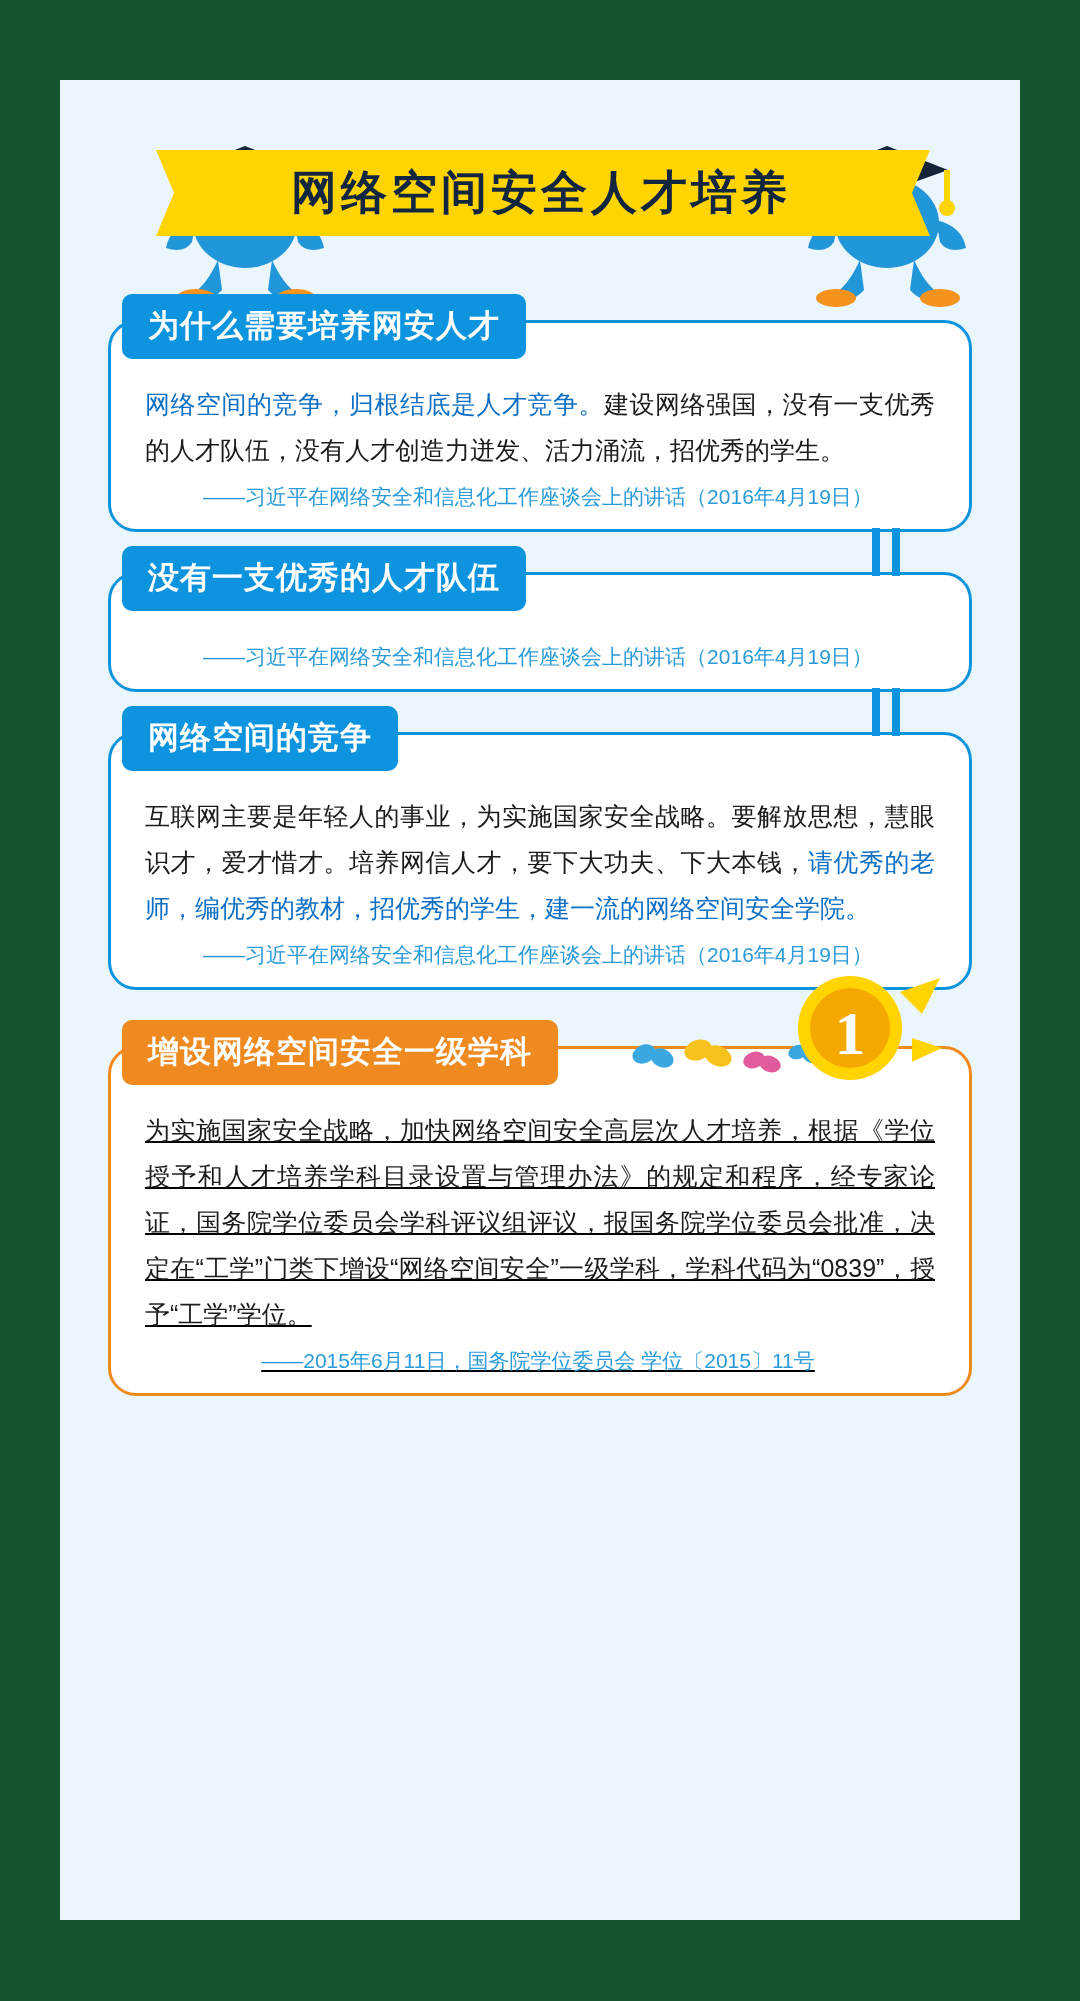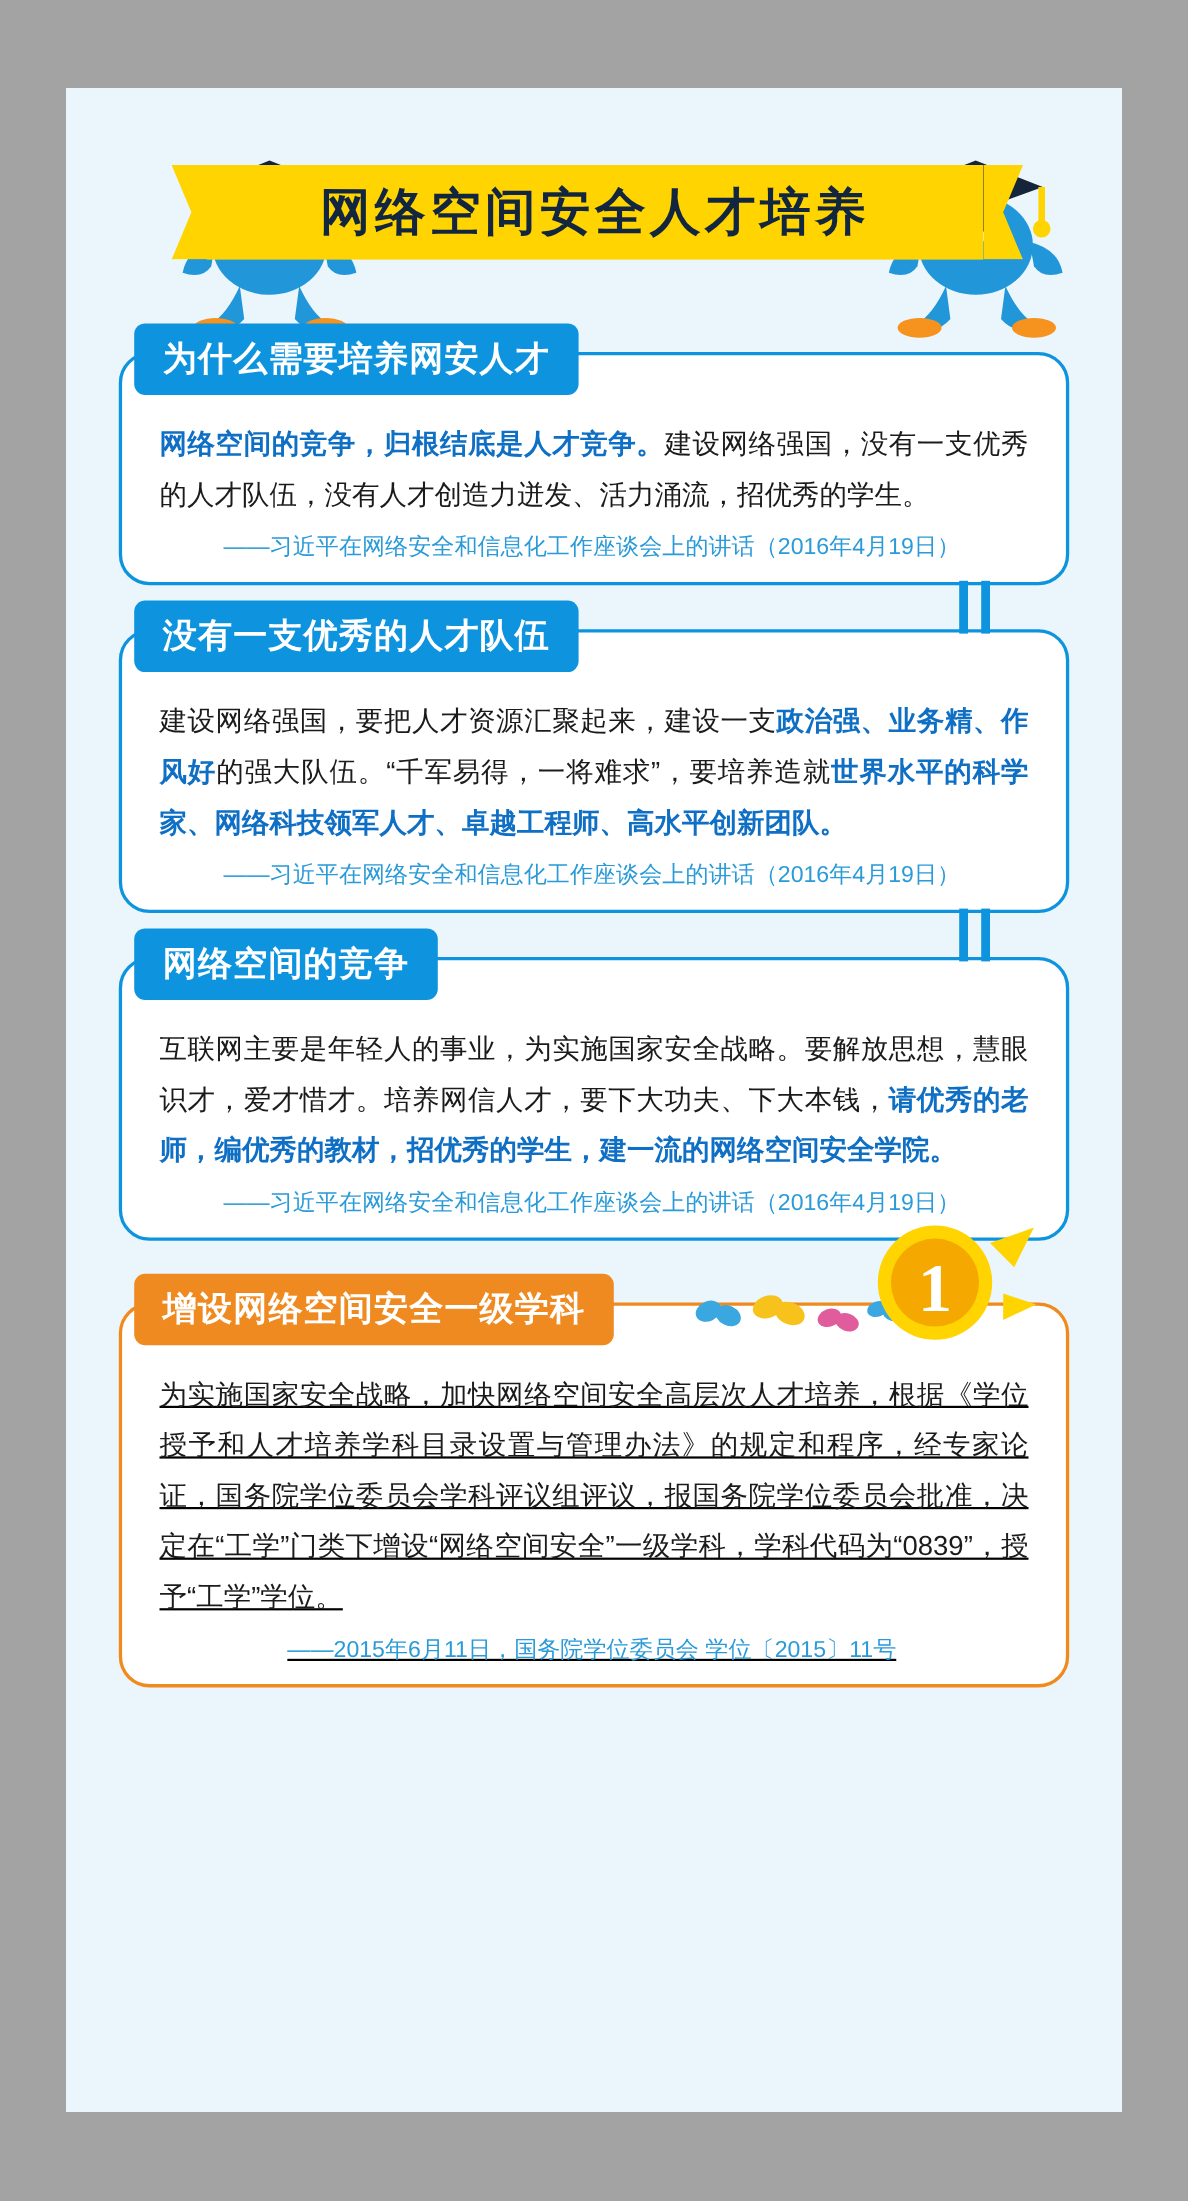--- a/index.html
+++ b/index.html
@@ -10,21 +10,21 @@
     width: 1080px;
     height: 2001px;
     background: #1a9be0;
     font-family: "Liberation Sans", "DejaVu Sans", sans-serif;
     overflow: hidden;
   }
   .poster {
     position: relative;
     width: 1080px;
     height: 2001px;
-    background: #a3a3a3;
+    background: #14532d;
     box-sizing: border-box;
     padding: 0;
   }
   .inner-frame {
     position: absolute;
     left: 60px;
     top: 80px;
     width: 960px;
     height: 1840px;
     background: #eaf5fc;
@@ -117,21 +117,21 @@
   }
   .body-text {
     font-size: 25px;
     line-height: 46px;
     color: #1b1b1b;
     text-align: justify;
     letter-spacing: 0px;
   }
   .hl {
     color: #0e6fc4;
-    font-weight: bold;
+    font-weight: normal;
   }
   .source {
     margin-top: 10px;
     text-align: center;
     font-size: 21px;
     color: #2a9bd8;
     padding-right: 4px;
   }
   
   .connector {
@@ -244,23 +244,20 @@
             <span></span>
             <span></span>
           </div>
       </div>
 
       <div class="section">
         <div class="sec-head">
           <div class="sec-title">没有一支优秀的人才队伍</div>
         </div>
         <div class="card">
-          <div class="body-text">
-            <span>建设网络强国，要把人才资源汇聚起来，建设一支</span><span class="hl">政治强、业务精、作风好</span><span>的强大队伍。“千军易得，一将难求”，要培养造就</span><span class="hl">世界水平的科学家、网络科技领军人才、卓越工程师、高水平创新团队。</span>
-          </div>
           <div class="source">——习近平在网络安全和信息化工作座谈会上的讲话（2016年4月19日）</div>
         </div>
         <div class="connector">
             <span></span>
             <span></span>
           </div>
       </div>
 
       <div class="section">
         <div class="sec-head">

